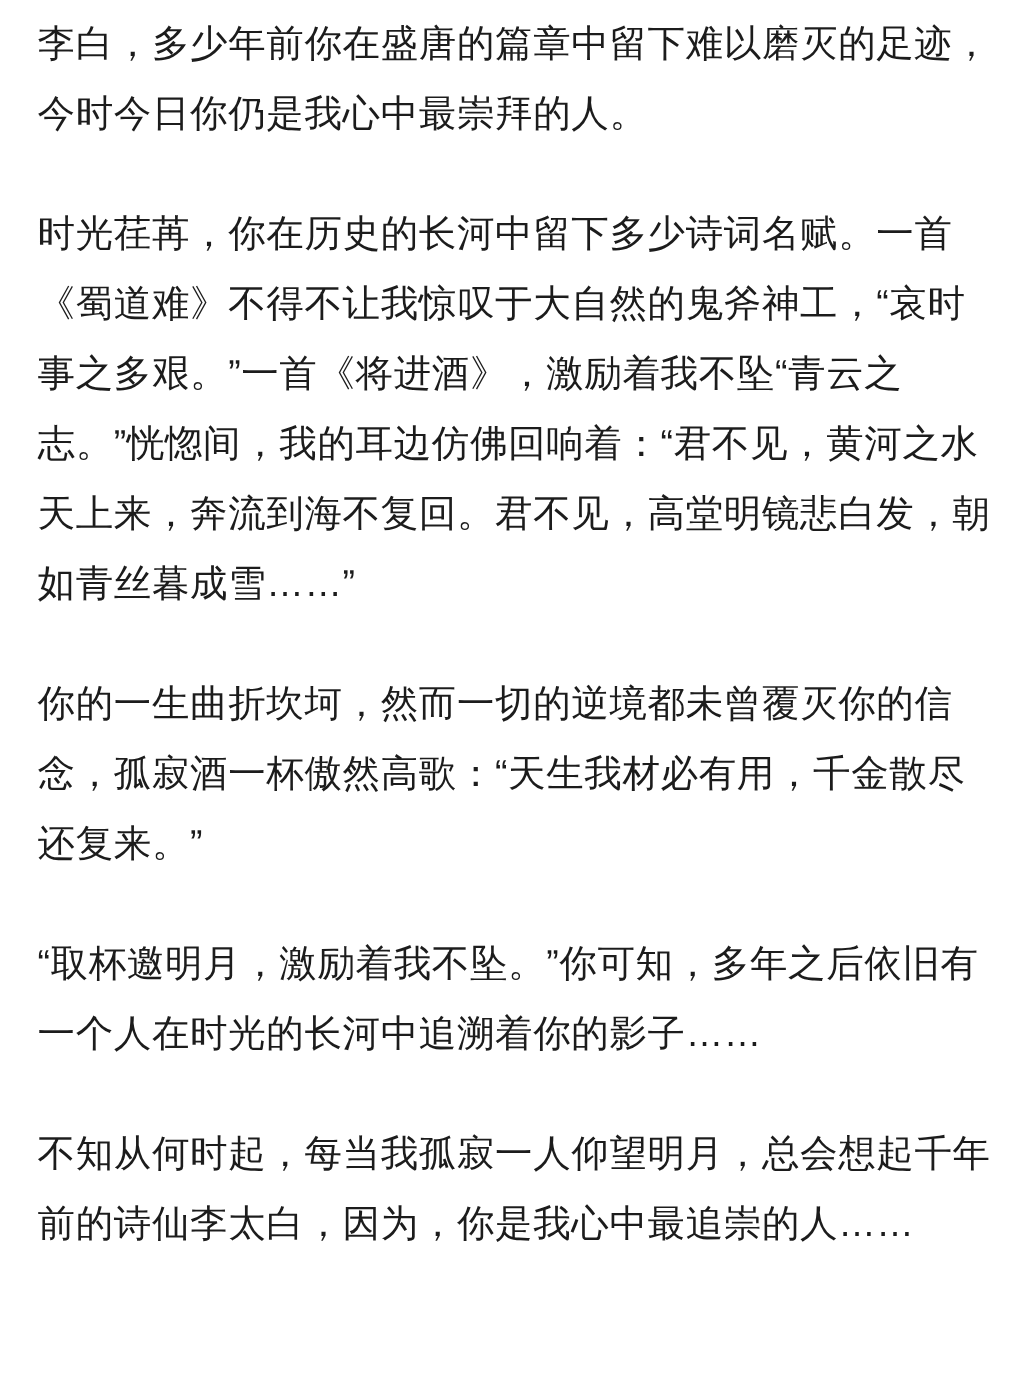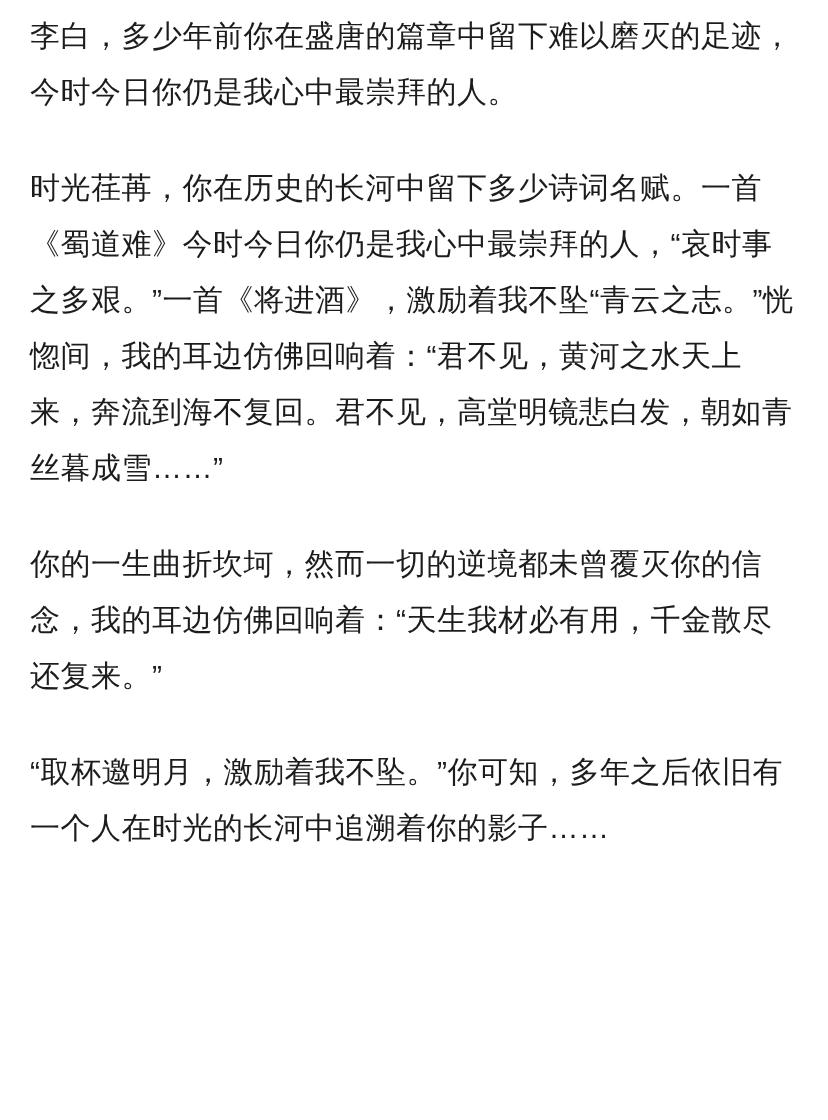--- a/index.html
+++ b/index.html
@@ -28,16 +28,17 @@
   }
   .para:last-child {
     margin-bottom: 0;
   }
 </style>
 </head>
 <body>
 
 <main id="article">
   <p class="para">李白，多少年前你在盛唐的篇章中留下难以磨灭的足迹，今时今日你仍是我心中最崇拜的人。</p>
-  <p class="para">时光荏苒，你在历史的长河中留下多少诗词名赋。一首《蜀道难》今时今日你仍是我心中最崇拜的人，“哀时事之多艰。”一首《将进酒》，激励着我不坠“青云之志。”恍惚间，我的耳边仿佛回响着：“君不见，黄河之水天上来，奔流到海不复回。君不见，高堂明镜悲白发，朝如青丝暮成雪……”</p>
-  <p class="para">你的一生曲折坎坷，然而一切的逆境都未曾覆灭你的信念，我的耳边仿佛回响着：“天生我材必有用，千金散尽还复来。”</p>
+  <p class="para">时光荏苒，你在历史的长河中留下多少诗词名赋。一首《蜀道难》不得不让我惊叹于大自然的鬼斧神工，“哀时事之多艰。”一首《将进酒》，激励着我不坠“青云之志。”恍惚间，我的耳边仿佛回响着：“君不见，黄河之水天上来，奔流到海不复回。君不见，高堂明镜悲白发，朝如青丝暮成雪……”</p>
+  <p class="para">你的一生曲折坎坷，然而一切的逆境都未曾覆灭你的信念，孤寂酒一杯傲然高歌：“天生我材必有用，千金散尽还复来。”</p>
   <p class="para">“取杯邀明月，激励着我不坠。”你可知，多年之后依旧有一个人在时光的长河中追溯着你的影子……</p>
+  <p class="para">不知从何时起，每当我孤寂一人仰望明月，总会想起千年前的诗仙李太白，因为，你是我心中最追崇的人……</p>
 </main>
 
 </body></html>

